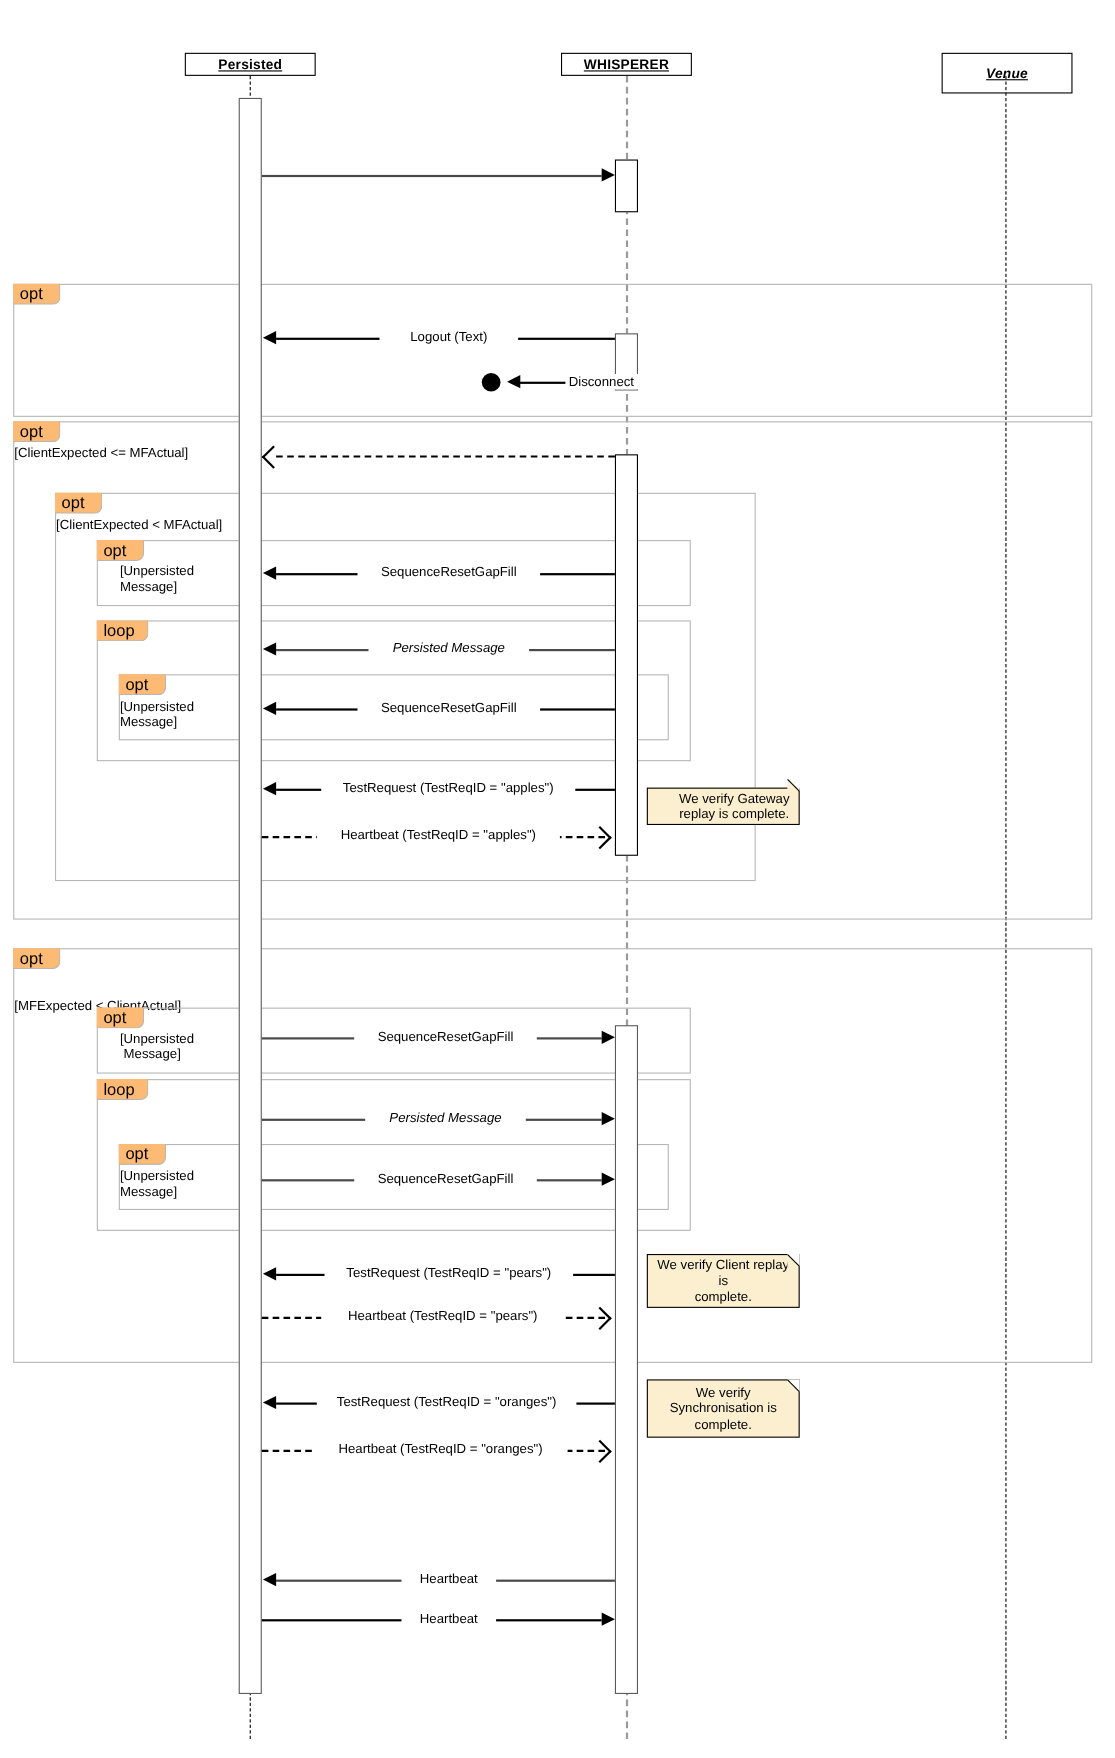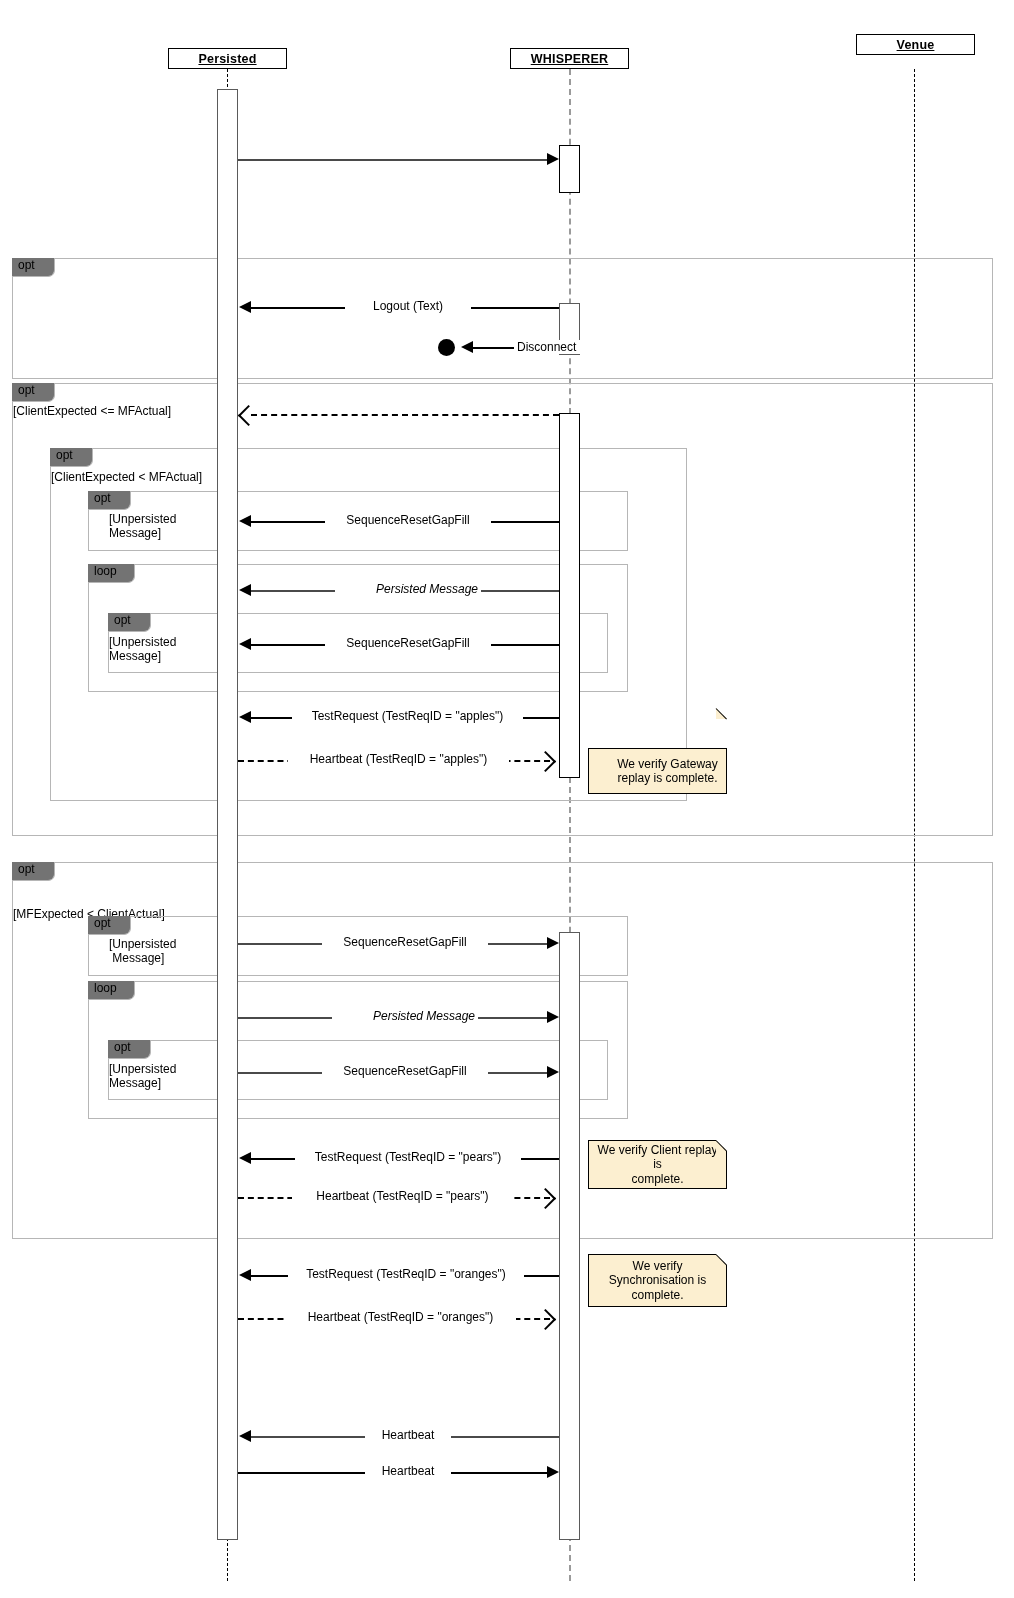--- a/index.html
+++ b/index.html
@@ -17,37 +17,37 @@
   .lifeline.thin{border-left-color:#000;}
   .lifeline.grey{border-left-color:#9a9a9a;border-left-width:2.4px;}
 
   
   .activation{position:absolute;background:#fff;box-sizing:border-box;border:1.4px solid #000;}
   .activation.grey{border-color:#5a5a5a;}
 
   
   .frag{position:absolute;box-sizing:border-box;border:1px solid #b6b6b6;background:transparent;}
   .frag-label{position:absolute;box-sizing:border-box;border:1px solid #b6b6b6;border-top:none;border-left:none;
-              background:#737373;font-size:12px;color:#000;padding:1px 9px 2px 6px;line-height:1.15;
+              background:#fdba74;font-size:15px;color:#000;padding:1px 9px 2px 6px;line-height:1.15;
               border-bottom-right-radius:7px;}
   .frag-cond{position:absolute;font-size:12px;color:#000;line-height:1.18;white-space:pre;}
 
   
   .msgline{position:absolute;height:0;border-top-width:2px;border-top-color:#000;}
   .msgline.solid{border-top-style:solid;}
   .msgline.dashed{border-top-style:dashed;}
   .msgline.greyln{border-top-color:#4a4a4a;}
   .arrowhead{position:absolute;width:0;height:0;}
   .arrow-right{border-top:6px solid transparent;border-bottom:6px solid transparent;border-left:12px solid #000;}
   .arrow-left{border-top:6px solid transparent;border-bottom:6px solid transparent;border-right:12px solid #000;}
   .arrow-right-open{position:absolute;width:13px;height:13px;border-top:2.2px solid #000;border-right:2.2px solid #000;transform:rotate(45deg);}
   .arrow-left-open{position:absolute;width:13px;height:13px;border-top:2.2px solid #000;border-left:2.2px solid #000;transform:rotate(-45deg);}
   .msglabel{position:absolute;font-size:12px;color:#000;background:#fff;text-align:center;
             line-height:1.18;padding:0 3px;white-space:pre;}
-  .msglabel.ital{font-style:italic;text-align:right;}
+  .msglabel.ital{font-style:italic;}
 
   
   .note{position:absolute;background:#fcefd0;border:1.2px solid #000;box-sizing:border-box;
         font-size:12px;color:#000;text-align:center;line-height:1.2;
         display:flex;align-items:center;justify-content:center;padding:3px 8px;}
   .note-fold{position:absolute;width:0;height:0;border-left:11px solid #fcefd0;border-top:11px solid #fff;}
   .note-fold-edge{position:absolute;width:15px;height:0;border-top:1.2px solid #000;
         transform:rotate(45deg);transform-origin:left center;}
 
   
@@ -57,21 +57,21 @@
 <body>
 
 <div id="canvas">
 
   <div class="actor-box" style="left:168px;top:48px;width:119px;height:21px;">
     <span>Persisted</span>
   </div>
   <div class="actor-box" style="left:510px;top:48px;width:119px;height:21px;">
     <span>WHISPERER</span>
   </div>
-  <div class="actor-box" style="left:856px;top:34px;width:119px;height:21px;">
+  <div class="actor-box" style="left:856px;top:48px;width:119px;height:37px;font-style:italic;">
     <span>Venue</span>
   </div>
 
   <div class="lifeline thin" style="left:227px;top:69px;height:1512px;"></div>
   <div class="lifeline grey" style="left:569px;top:69px;height:1512px;"></div>
   <div class="lifeline thin" style="left:914px;top:69px;height:1512px;"></div>
 
   <div class="frag" style="left:12px;top:258px;width:981px;height:121px;"></div>
   <div class="frag-label" style="left:12px;top:258px;width:43px;height:19px;">opt</div>
 
@@ -184,21 +184,21 @@
   <div class="msglabel" style="left:285px;top:1310px;width:225px;">Heartbeat (TestReqID = "oranges")</div>
 
   <div class="msgline solid greyln" style="left:251px;top:1436px;width:308px;"></div>
   <div class="arrowhead arrow-left" style="left:239px;top:1430px;"></div>
   <div class="msglabel" style="left:365px;top:1428px;width:80px;">Heartbeat</div>
 
   <div class="msgline solid" style="left:238px;top:1472px;width:309px;"></div>
   <div class="arrowhead arrow-right" style="left:547px;top:1466px;"></div>
   <div class="msglabel" style="left:365px;top:1464px;width:80px;">Heartbeat</div>
 
-  <div class="note" style="left:588px;top:748px;width:139px;height:46px;padding-left:28px;">
+  <div class="note" style="left:588px;top:716px;width:139px;height:34px;padding-left:28px;">
     <span style="white-space:pre-line;">We verify Gateway
 replay is complete.</span>
   </div>
   <div class="note-fold" style="left:716px;top:708px;"></div>
   <div class="note-fold-edge" style="left:716px;top:708px;"></div>
 
   <div class="note" style="left:588px;top:1140px;width:139px;height:49px;">
     <span style="white-space:pre-line;">We verify Client replay is
 complete.</span>
   </div>

